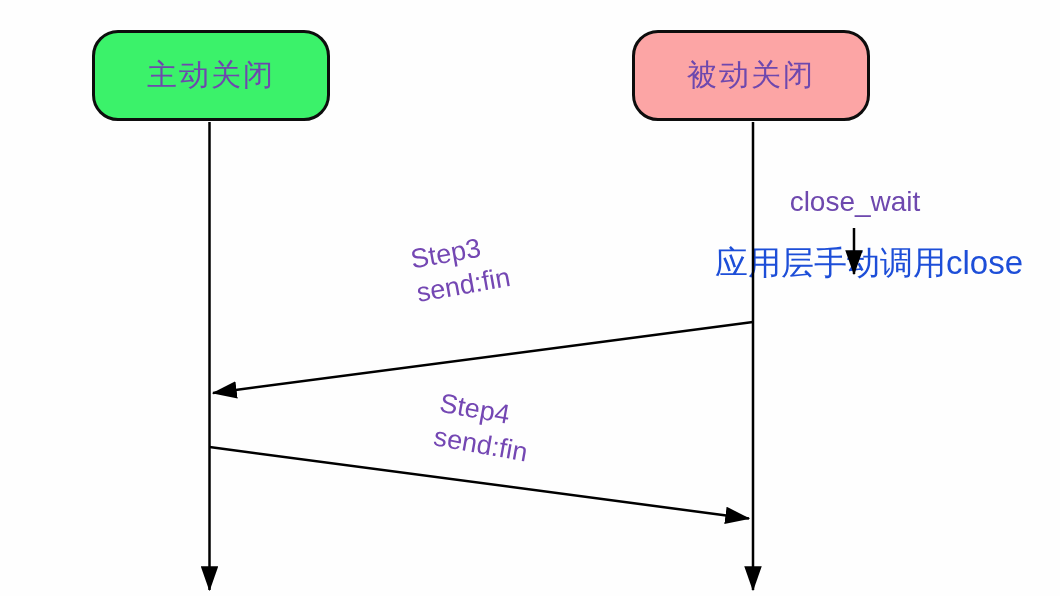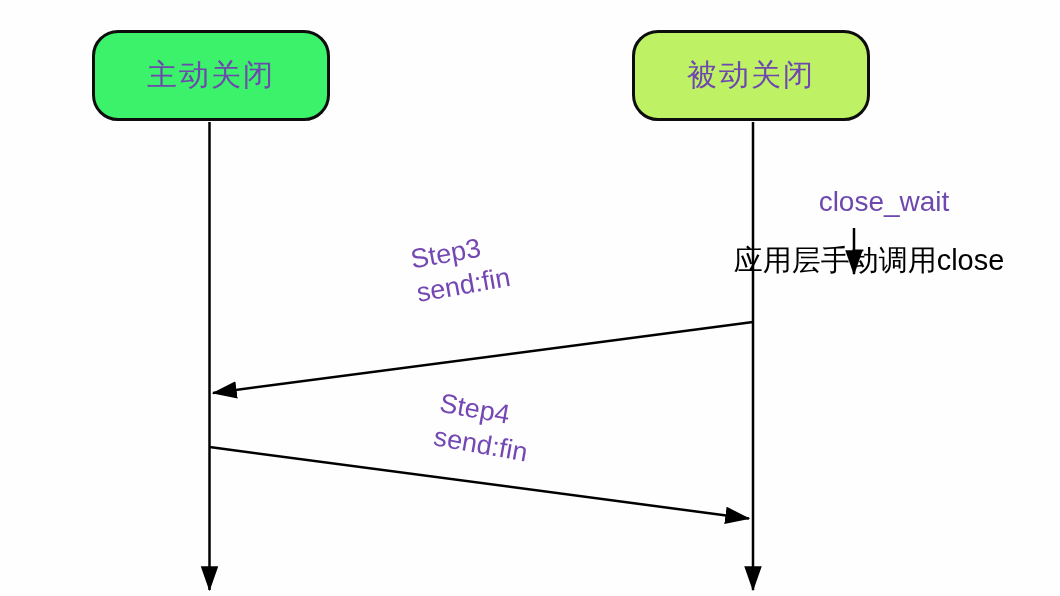--- a/index.html
+++ b/index.html
@@ -18,32 +18,31 @@
     display:flex;align-items:center;justify-content:center;
     box-sizing:border-box;
   }
   .actor-box .actor-label{
     color:#6e48ae;
     font-size:30px;
     font-weight:500;
     letter-spacing:2px;
   }
   .box-active{left:92px;background:#3bf26a;}
-  .box-passive{left:632px;background:#bef264;}
+  .box-passive{left:632px;background:#fca5a5;}
   .state-label{
     position:absolute;
     color:#6e48ae;
     font-size:28px;
     white-space:nowrap;
-    margin-left:29px;
   }
   .red-note{
     position:absolute;
-    color:#000000;
-    font-size:29px;
+    color:#1d4ed8;
+    font-size:33px;
     white-space:nowrap;
     transform:translateX(-50%);
   }
   .step-label{
     position:absolute;
     color:#7447b3;
     font-size:27px;
     line-height:1.26;
     white-space:nowrap;
   }

